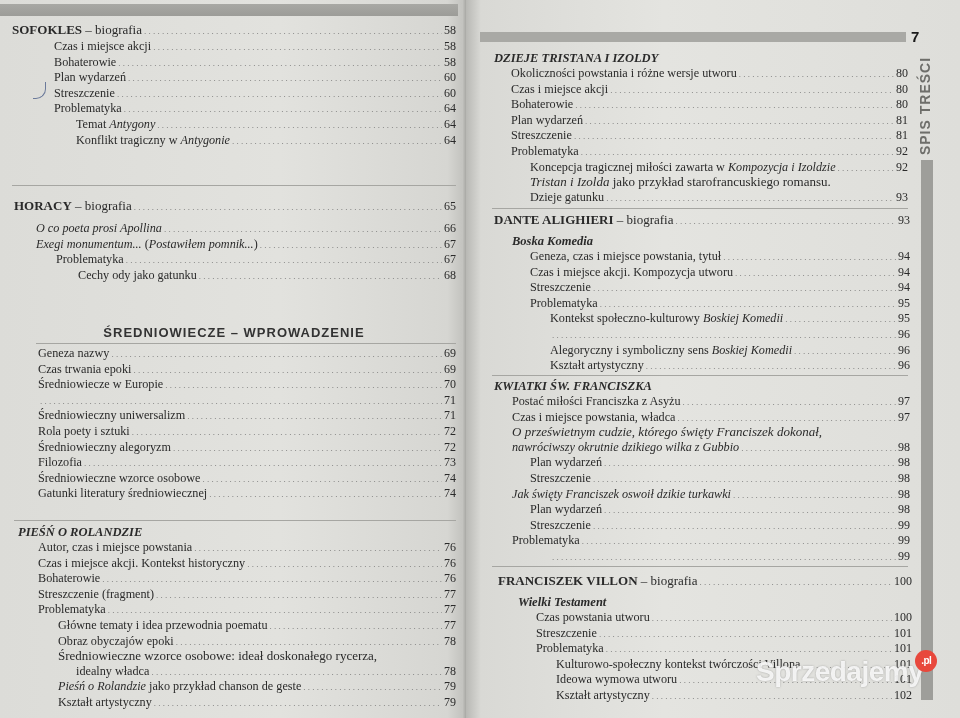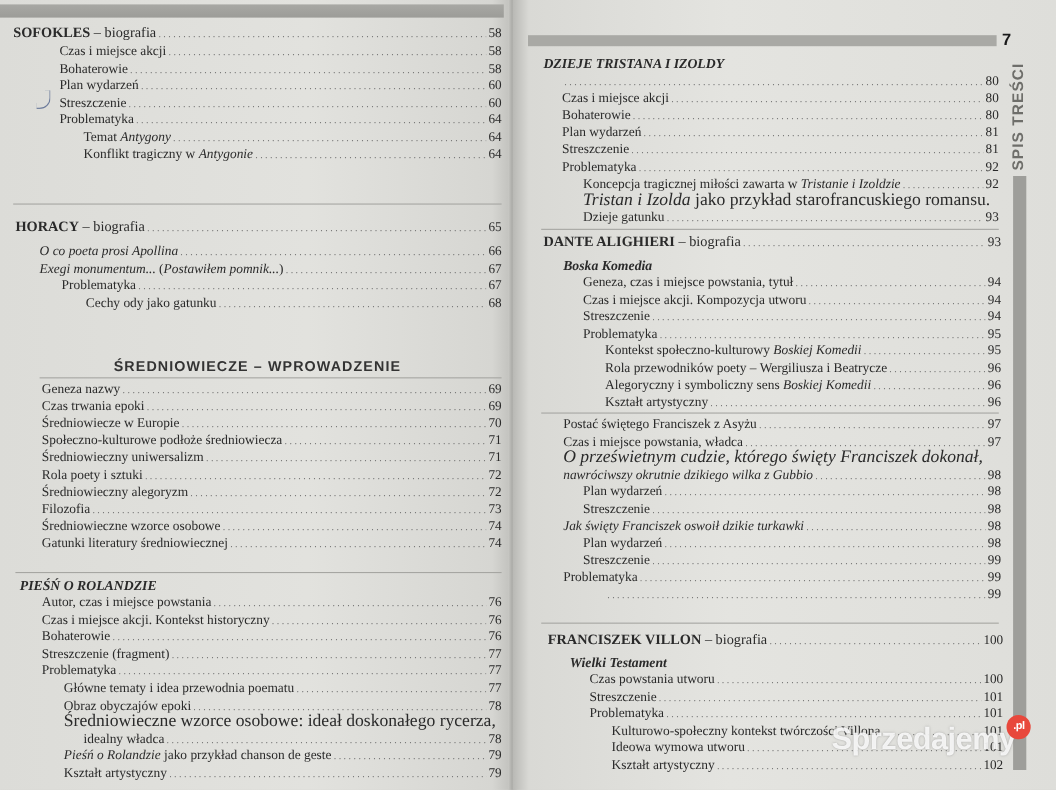--- a/index.html
+++ b/index.html
@@ -71,21 +71,21 @@
   .bold { font-weight: bold; }
   .ital { font-style: italic; }
   .work-title { font-style: italic; font-weight: bold; font-size: 12.5px; line-height: 16px; }
   .epoch-title {
     font-family: "Liberation Sans", "DejaVu Sans", sans-serif;
     font-size: 13px; letter-spacing: 1px; font-weight: bold; color: #333;
     text-align: center;
   }
   .divider { position: absolute; height: 1px; background: #a6a6a2; }
   .l3 { padding-left: 40px; }
-  .cont { display: block; font-size: 16px; line-height: 14.6px; white-space: nowrap; }
+  .cont { display: block; font-size: 13px; line-height: 14.6px; white-space: nowrap; }
   .watermark {
     position: absolute; left: 290px; top: 656px;
     font-family: "Liberation Sans", "DejaVu Sans", sans-serif;
     font-weight: bold; font-size: 28px; color: rgba(255,255,255,0.85);
     text-shadow: 0 0 2px rgba(120,120,120,0.6);
     letter-spacing: -0.5px;
   }
   .watermark .dot-pl {
     display: inline-block; position: absolute; right: -14px; top: -6px;
     width: 22px; height: 22px; border-radius: 50%;
@@ -192,21 +192,20 @@
         <span class="label">Czas trwania epoki</span>
         <span class="dots"></span>
         <span class="num">69</span>
       </div>
     <div class="toc-row">
         <span class="label">Średniowiecze w Europie</span>
         <span class="dots"></span>
         <span class="num">70</span>
       </div>
     <div class="toc-row">
-        <span class="label">Społeczno-kulturowe podłoże średniowiecza</span>
         <span class="dots"></span>
         <span class="num">71</span>
       </div>
     <div class="toc-row">
         <span class="label">Średniowieczny uniwersalizm</span>
         <span class="dots"></span>
         <span class="num">71</span>
       </div>
     <div class="toc-row">
         <span class="label">Rola poety i sztuki</span>
@@ -299,20 +298,21 @@
   <div class="topbar-right"></div>
   <div class="page-number">7</div>
   <div class="side-label">
       <span>SPIS TREŚCI</span>
     </div>
   <div class="side-tab"></div>
 
   <div class="toc-section" style="left:28px; top:50px; width:414px;">
     <div class="work-title">DZIEJE TRISTANA I IZOLDY</div>
     <div class="toc-row" style="padding-left:17px">
+        <span class="label">Okoliczności powstania i różne wersje utworu</span>
         <span class="dots"></span>
         <span class="num">80</span>
       </div>
     <div class="toc-row" style="padding-left:17px">
         <span class="label">Czas i miejsce akcji</span>
         <span class="dots"></span>
         <span class="num">80</span>
       </div>
     <div class="toc-row" style="padding-left:17px">
         <span class="label">Bohaterowie</span>
@@ -328,21 +328,21 @@
         <span class="label">Streszczenie</span>
         <span class="dots"></span>
         <span class="num">81</span>
       </div>
     <div class="toc-row" style="padding-left:17px">
         <span class="label">Problematyka</span>
         <span class="dots"></span>
         <span class="num">92</span>
       </div>
     <div class="toc-row" style="padding-left:36px">
-        <span class="label"><span>Koncepcja tragicznej miłości zawarta w </span><span class="ital">Tristanie i Izoldzie</span></span>
+        <span class="label"><span>Koncepcja tragicznej miłości zawarta w </span><span class="ital">Kompozycja i Izoldzie</span></span>
         <span class="dots"></span>
         <span class="num">92</span>
       </div>
     <div class="cont" style="padding-left:36px"><span class="ital">Tristan i Izolda</span><span> jako przykład starofrancuskiego romansu.</span></div>
     <div class="toc-row" style="padding-left:36px">
         <span class="label">Dzieje gatunku</span>
         <span class="dots"></span>
         <span class="num">93</span>
       </div>
   </div>
@@ -375,41 +375,41 @@
         <span class="label">Problematyka</span>
         <span class="dots"></span>
         <span class="num">95</span>
       </div>
     <div class="toc-row" style="padding-left:56px">
         <span class="label"><span>Kontekst społeczno-kulturowy </span><span class="ital">Boskiej Komedii</span></span>
         <span class="dots"></span>
         <span class="num">95</span>
       </div>
     <div class="toc-row" style="padding-left:56px">
-        <span class="label">Rola przewodników poety – Wergiliusza i Beatrycze</span>
         <span class="dots"></span>
         <span class="num">96</span>
       </div>
     <div class="toc-row" style="padding-left:56px">
         <span class="label"><span>Alegoryczny i symboliczny sens </span><span class="ital">Boskiej Komedii</span></span>
         <span class="dots"></span>
         <span class="num">96</span>
       </div>
     <div class="toc-row" style="padding-left:56px">
         <span class="label">Kształt artystyczny</span>
         <span class="dots"></span>
         <span class="num">96</span>
       </div>
   </div>
 
   <div class="divider" style="left:26px; top:375px; width:416px;"></div>
 
   <div class="toc-section" style="left:28px; top:378px; width:416px;">
+    <div class="work-title">KWIATKI ŚW. FRANCISZKA</div>
     <div class="toc-row" style="padding-left:18px">
-        <span class="label">Postać świętego Franciszek z Asyżu</span>
+        <span class="label">Postać miłości Franciszka z Asyżu</span>
         <span class="dots"></span>
         <span class="num">97</span>
       </div>
     <div class="toc-row" style="padding-left:18px">
         <span class="label">Czas i miejsce powstania, władca</span>
         <span class="dots"></span>
         <span class="num">97</span>
       </div>
     <div class="cont ital" style="padding-left:18px">O prześwietnym cudzie, którego święty Franciszek dokonał,</div>
     <div class="toc-row" style="padding-left:18px">

